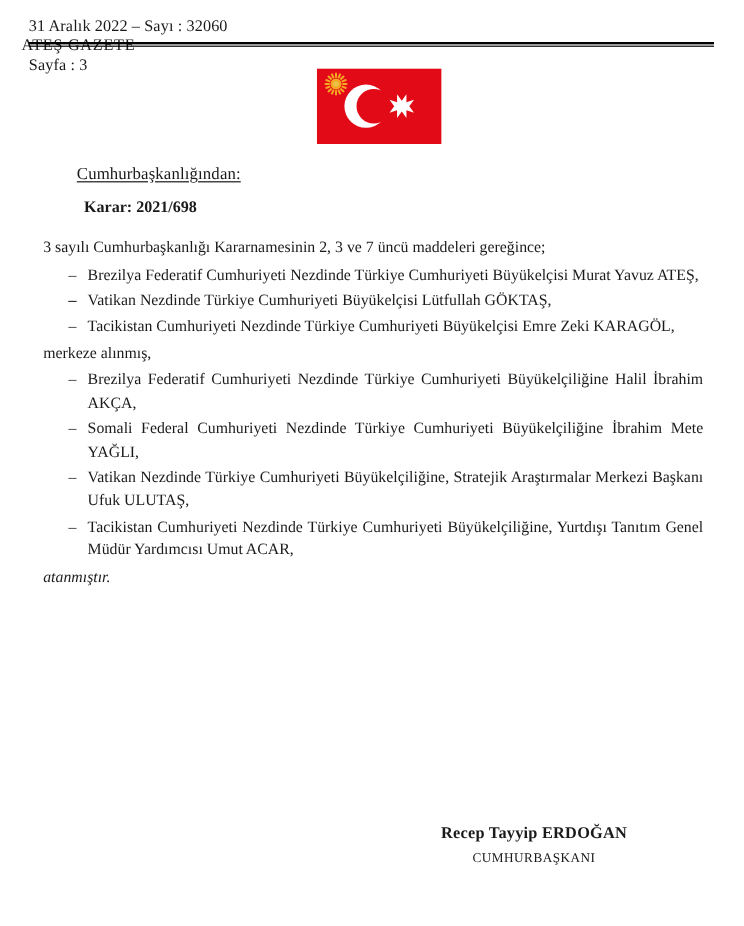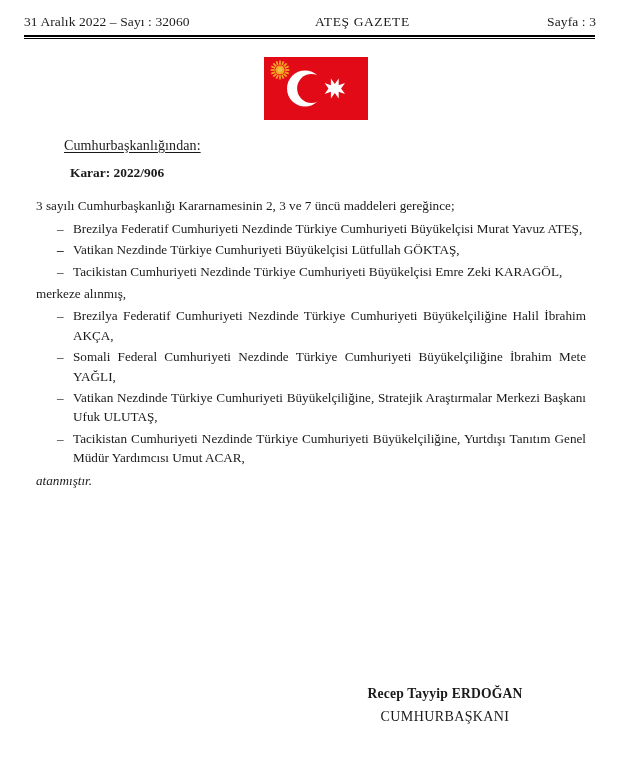--- a/index.html
+++ b/index.html
@@ -30,20 +30,21 @@
   .masthead {
     position: absolute;
     left: 24px;
     top: 14px;
     width: 572px;
     display: flex;
     align-items: flex-start;
     justify-content: space-between;
     font-size: 13.5px;
     letter-spacing: 0.1px;
+    flex-direction: column;
   }
   .masthead-left { white-space: nowrap; }
   .masthead-center {
     white-space: nowrap;
     letter-spacing: 0.6px;
     position: relative;
     left: -6px;
   }
   .masthead-right { white-space: nowrap; }
 
@@ -153,21 +154,21 @@
     width: 290px;
     text-align: center;
   }
   .sig-name {
     font-size: 13.6px;
     font-weight: bold;
     letter-spacing: 0.2px;
     margin: 0 0 7px 0;
   }
   .sig-title {
-    font-size: 14px;
+    font-size: 11px;
     letter-spacing: 0.4px;
     margin: 0;
   }
 </style>
 </head>
 <body>
 
 <div class="page">
 
   <div class="masthead">
@@ -211,21 +212,21 @@
           <rect x="5.2" y="-0.85" width="4.2" height="1.7" transform="rotate(67.5)"></rect>
         </g>
         <circle cx="0" cy="0" r="2.3" fill="#E8C34A"></circle>
       </g>
     </svg>
   </div>
 
   <div class="content">
 
     <p class="dept-heading">Cumhurbaşkanlığından:</p>
-    <p class="decision-no">Karar: 2022/906</p>
+    <p class="decision-no">Karar: 2021/698</p>
 
     <p class="intro">3 sayılı Cumhurbaşkanlığı Kararnamesinin 2, 3 ve 7 üncü maddeleri gereğince;</p>
 
     <ul class="appoint-list">
       <li>
         <span class="dash">–</span>
         <span>Brezilya Federatif Cumhuriyeti Nezdinde Türkiye Cumhuriyeti Büyükelçisi Murat Yavuz ATEŞ,</span>
       </li>
       <li>
         <span class="dash">–</span>

